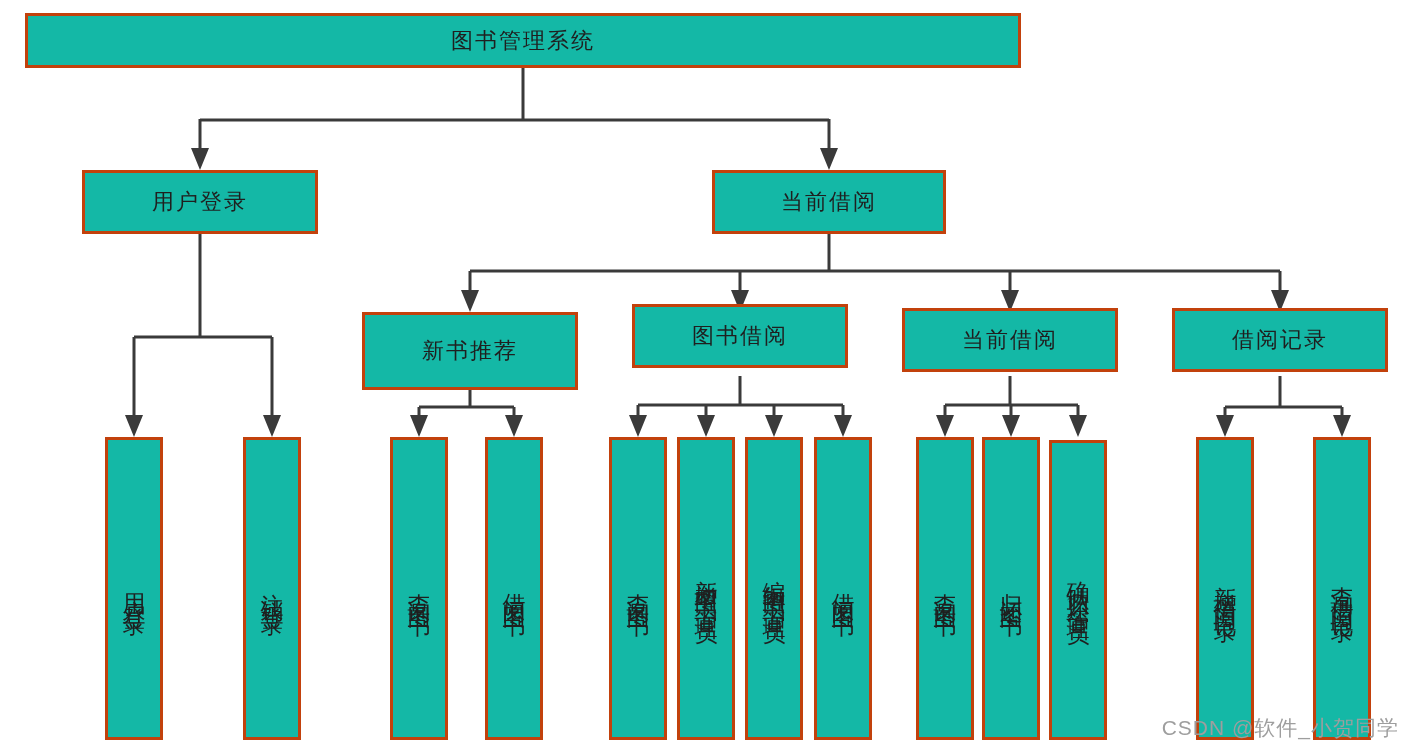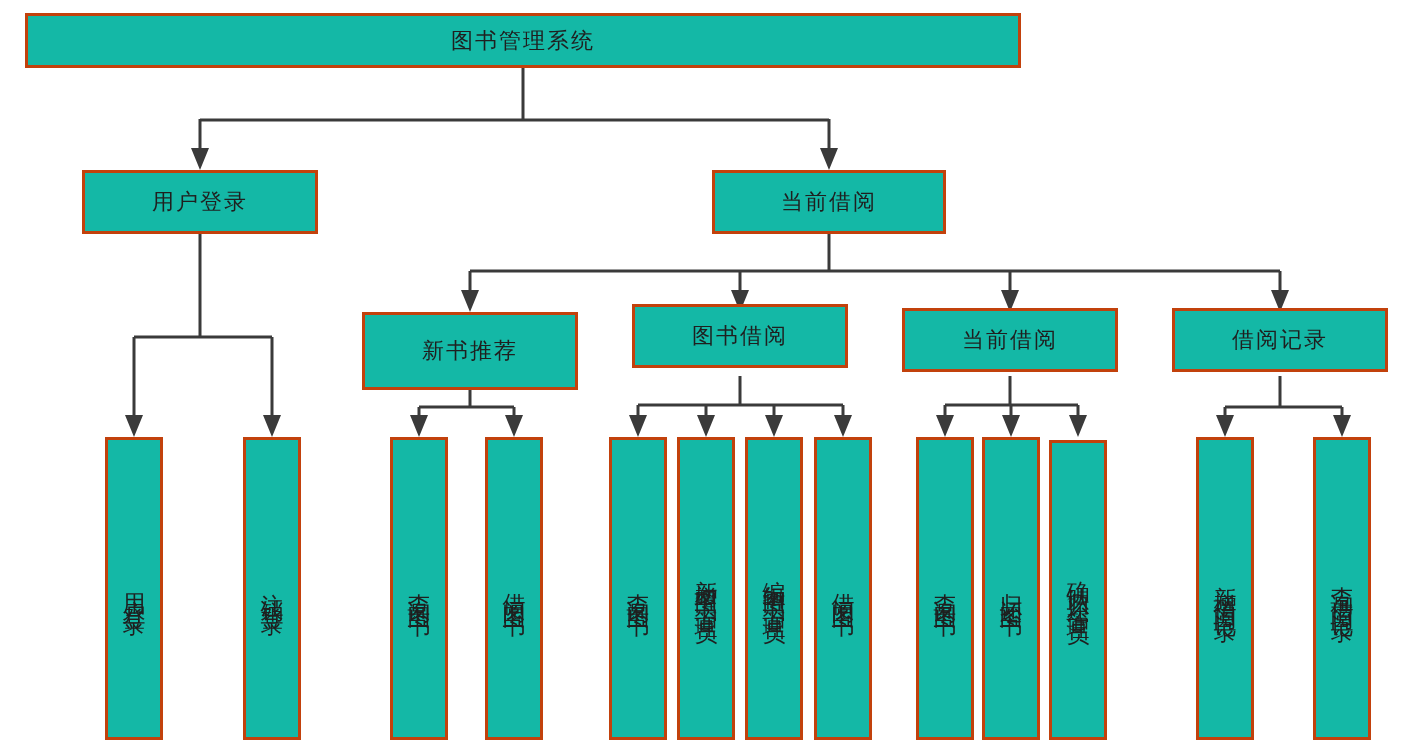--- a/index.html
+++ b/index.html
@@ -176,14 +176,15 @@
     <span class="vlabel">确认归还（管理员）</span>
   </div>
 
   <div class="box vbox" style="left:1196px;top:437px;width:58px;height:303px">
     <span class="vlabel">新增借阅记录</span>
   </div>
   <div class="box vbox" style="left:1313px;top:437px;width:58px;height:303px">
     <span class="vlabel">查询借阅记录</span>
   </div>
 
+  <div id="watermark">CSDN @软件_小贺同学</div>
 
 </div>
 
 </body></html>

